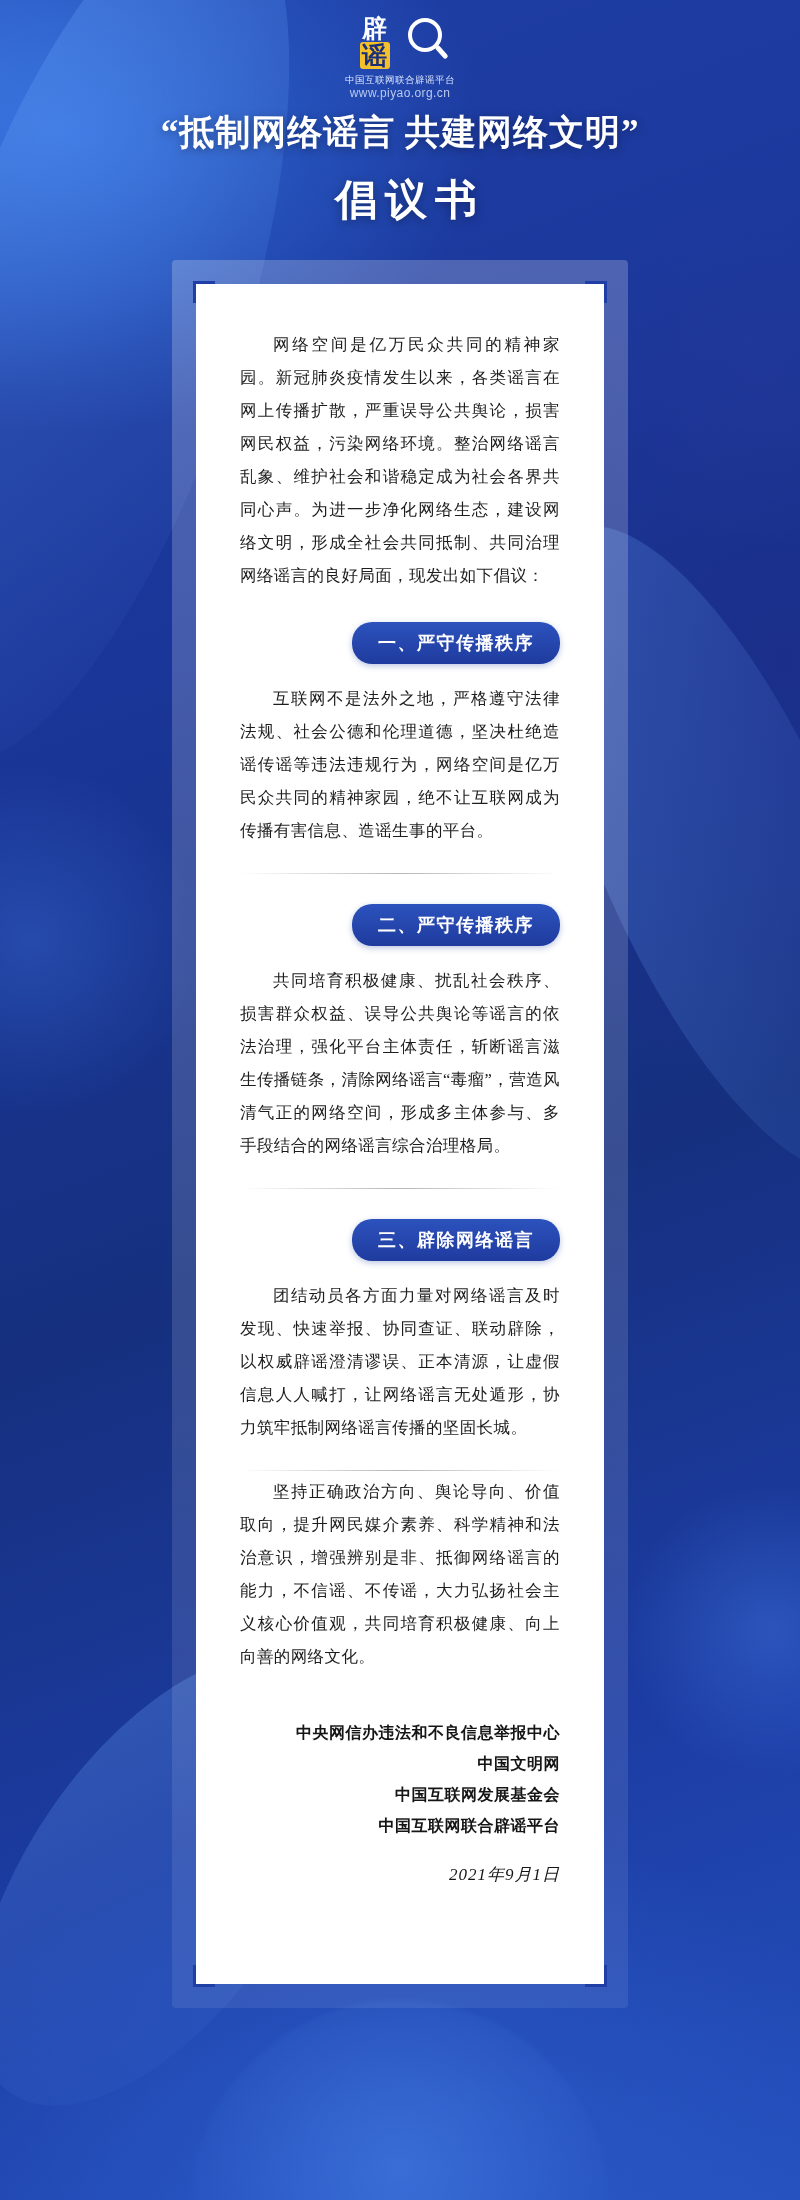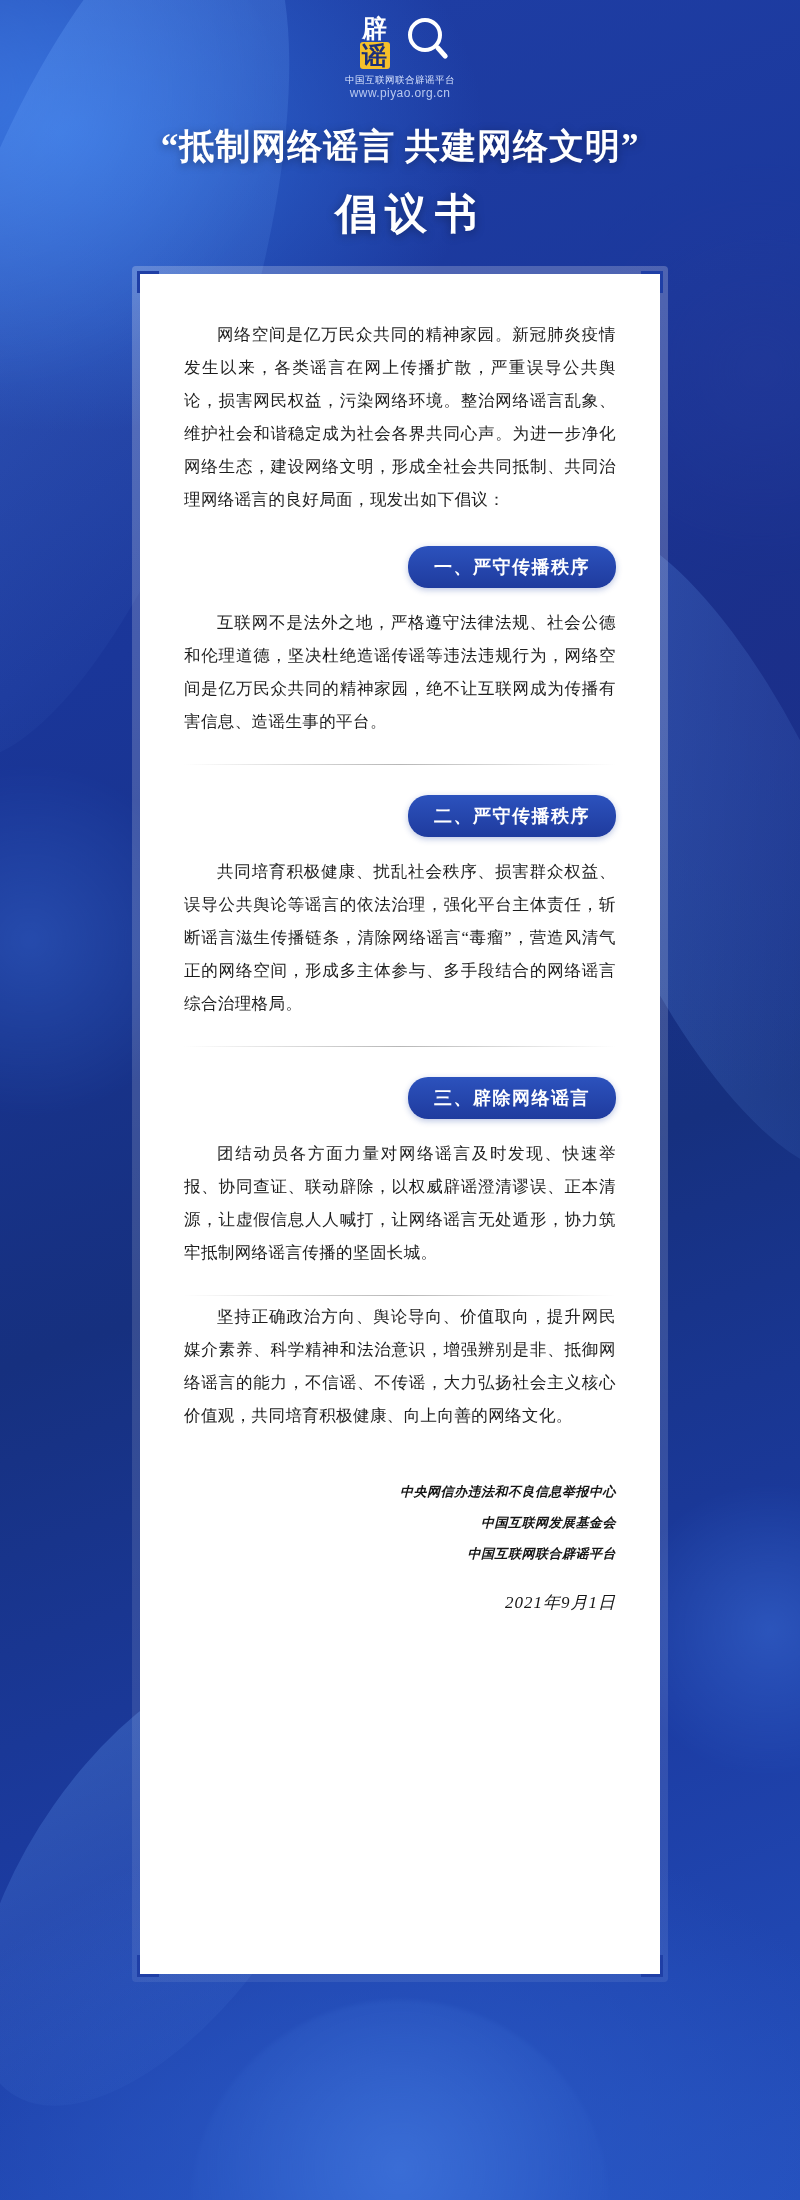--- a/index.html
+++ b/index.html
@@ -104,21 +104,21 @@
     color: #dbe6ff;
     letter-spacing: .5px;
     margin-bottom: 2px;
   }
   .logo-url {
     font-size: 12px;
     color: #b9c9ef;
     letter-spacing: .4px;
   }
 
-  .title-box { margin-top: 22px; text-align: center; }
+  .title-box { margin-top: 8px; text-align: center; }
   .title-main {
     font-size: 35px;
     font-weight: 700;
     color: #ffffff;
     letter-spacing: 1px;
     font-family: "Liberation Serif", "DejaVu Serif", serif;
     text-shadow: 0 2px 10px rgba(0,0,0,.35);
     white-space: nowrap;
   }
   .title-sub {
@@ -129,24 +129,24 @@
     letter-spacing: 8px;
     font-family: "Liberation Serif", "DejaVu Serif", serif;
     text-shadow: 0 2px 10px rgba(0,0,0,.35);
     padding-left: 20px;
   }
 
   
   .card-outer {
     position: relative;
     z-index: 3;
-    margin: 24px auto 0;
-    width: 536px;
+    margin: 32px auto 0;
+    width: 456px;
     background: linear-gradient(180deg, rgba(255,255,255,.22), rgba(255,255,255,.08));
-    padding: 8px;
+    padding: 24px;
     border-radius: 4px;
   }
   .card {
     position: relative;
     background: #ffffff;
     padding: 44px 44px 42px;
     min-height: 1700px;
   }
   .corner {
     position: absolute;
@@ -190,23 +190,22 @@
     background: linear-gradient(90deg, rgba(180,180,180,0), rgba(170,170,170,.85), rgba(180,180,180,0));
     margin: 26px 0 0;
   }
 
   .signature {
     margin-top: 44px;
     text-align: right;
     font-family: "Liberation Serif", "DejaVu Serif", serif;
   }
   .sig-line {
-    font-size: 13px;
-    font-weight: 700;
-    font-style: italic;
+    font-size: 16px;
+    font-weight: 700;
     color: #151515;
     line-height: 31px;
     letter-spacing: .5px;
   }
   .sig-date {
     margin-top: 22px;
     font-size: 17px;
     font-weight: 400;
     font-style: italic;
     color: #151515;
@@ -280,20 +279,21 @@
       <p class="para">团结动员各方面力量对网络谣言及时发现、快速举报、协同查证、联动辟除，以权威辟谣澄清谬误、正本清源，让虚假信息人人喊打，让网络谣言无处遁形，协力筑牢抵制网络谣言传播的坚固长城。</p>
       <div class="divider"></div>
     </div>
 
     <div class="section">
       <p class="para">坚持正确政治方向、舆论导向、价值取向，提升网民媒介素养、科学精神和法治意识，增强辨别是非、抵御网络谣言的能力，不信谣、不传谣，大力弘扬社会主义核心价值观，共同培育积极健康、向上向善的网络文化。</p>
     </div>
 
     <div class="signature">
       <div class="sig-line">中央网信办违法和不良信息举报中心</div>
+      <div class="sig-line">中国文明网</div>
       <div class="sig-line">中国互联网发展基金会</div>
       <div class="sig-line">中国互联网联合辟谣平台</div>
       <div class="sig-date">2021年9月1日</div>
     </div>
   </div>
 </div>
 
 <div class="footer-space"></div>
 
 </body></html>

